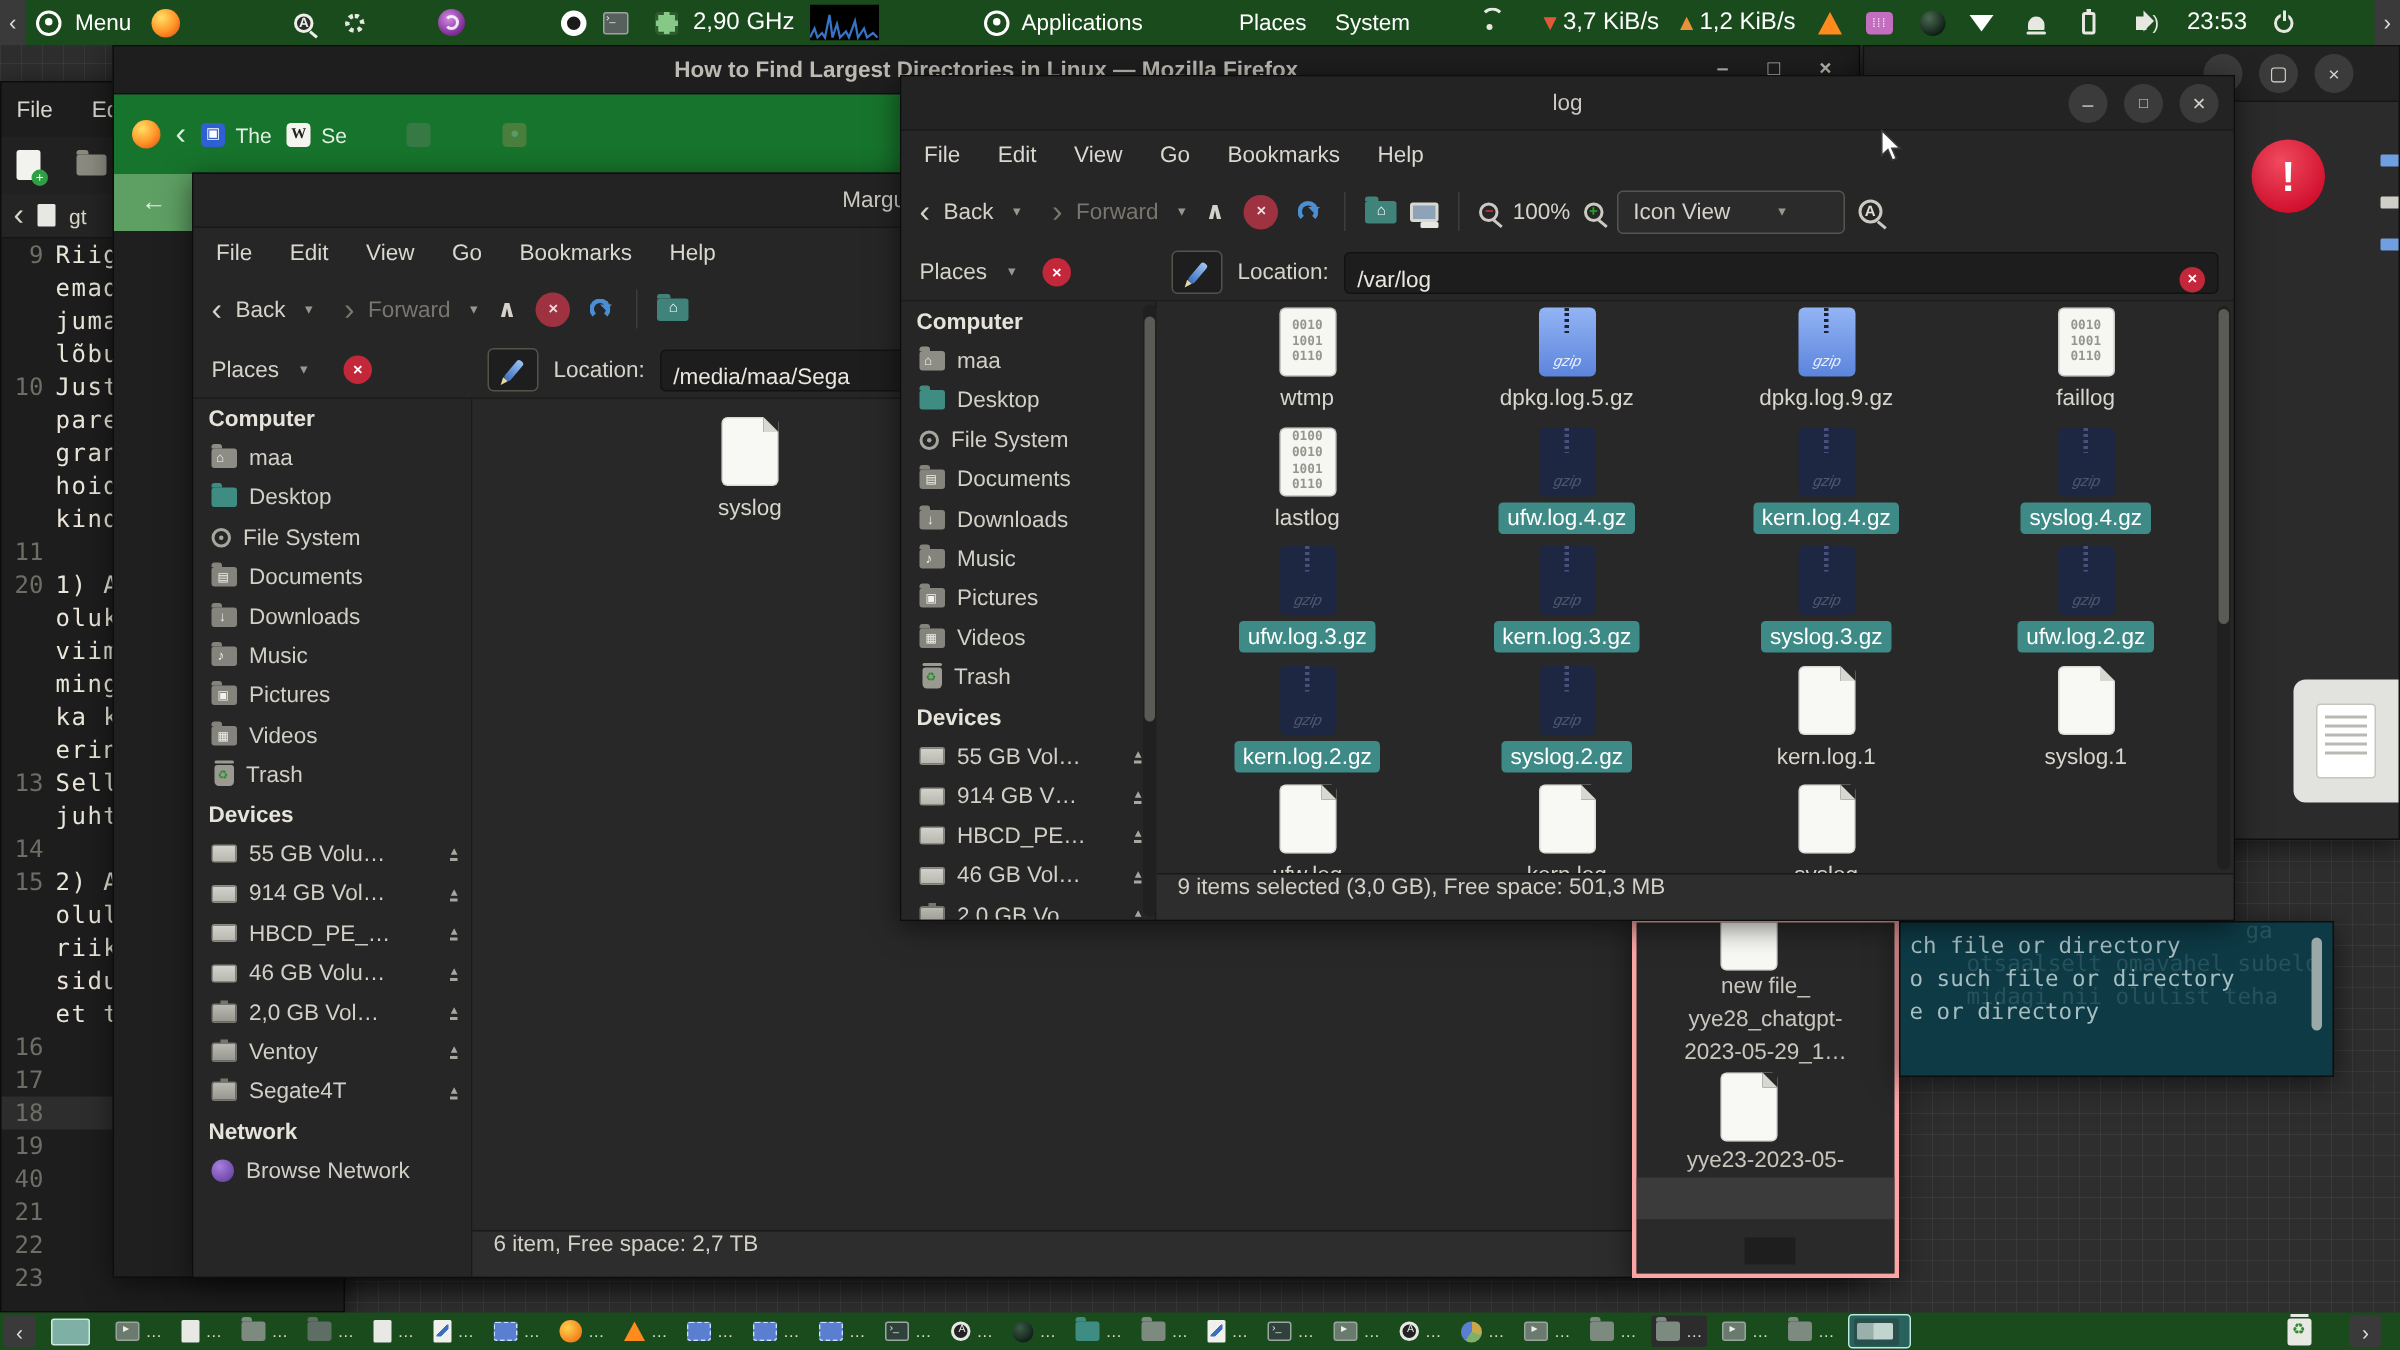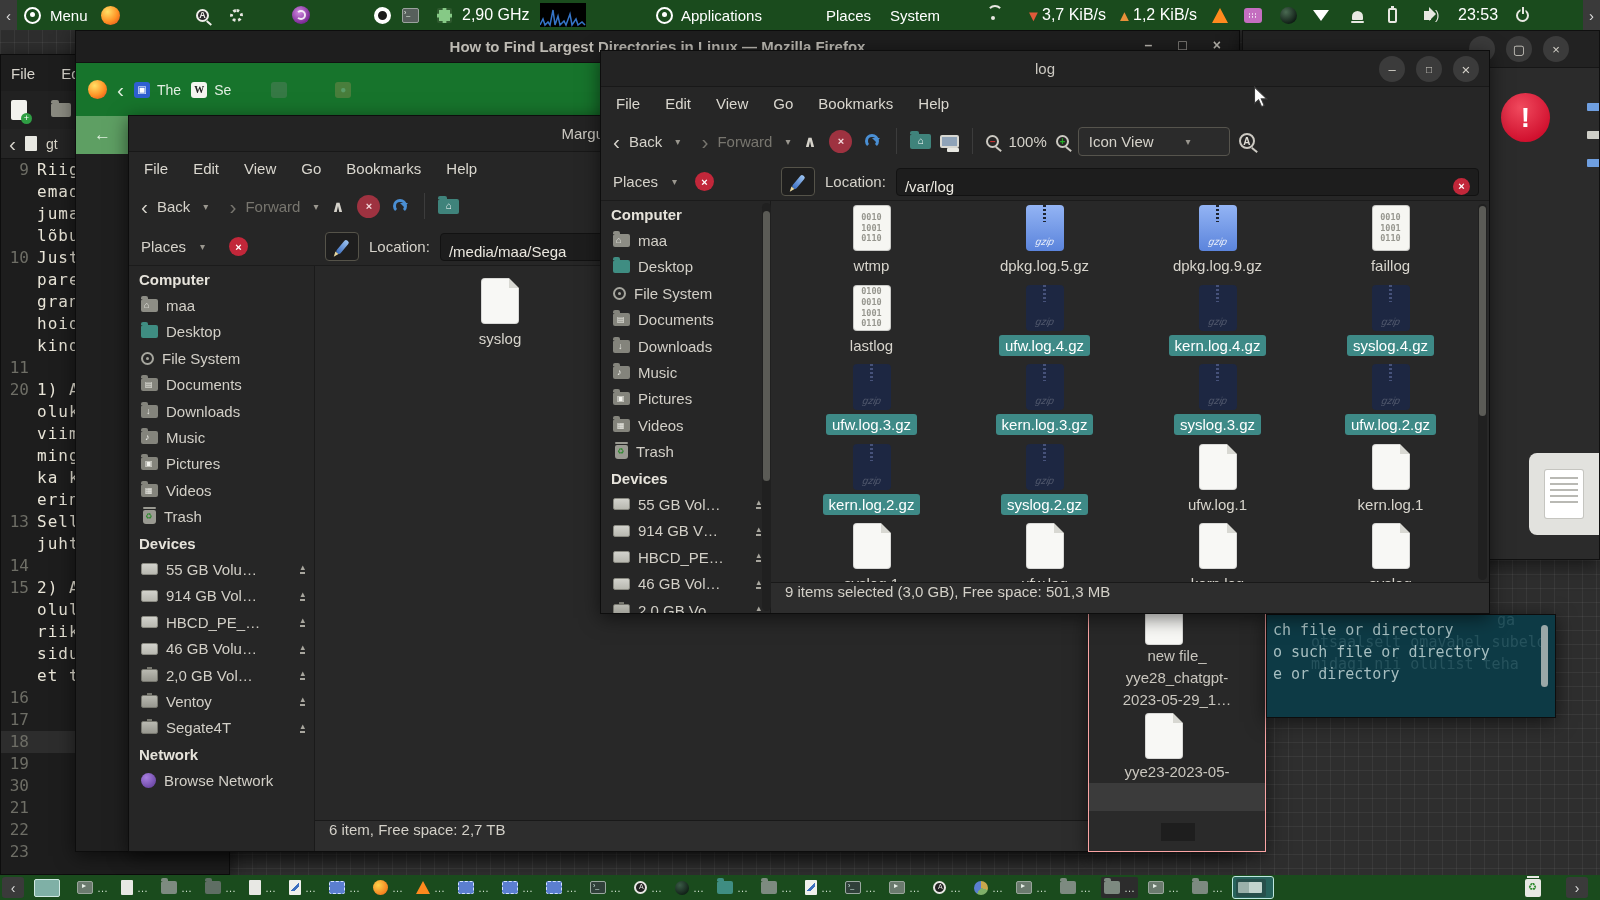--- a/index.html
+++ b/index.html
@@ -155,21 +155,21 @@
   
   .rdlg{left:1242px;top:30px;width:358px;height:530px;background:#2b2b2b;z-index:3;border:1px solid #101010}
   .rdlg .tb{height:37px;background:#222;border-bottom:1px solid #161616;position:relative}
   .rdlg .wbtns{right:30px;top:5px}
   .alerticon{position:absolute;left:258px;top:62px;width:49px;height:49px;border-radius:50%;background:radial-gradient(circle at 40% 30%,#f04a5e,#d1102e 75%);color:#fff;font-size:28px;font-weight:bold;display:flex;align-items:center;justify-content:center}
   .rfrag{position:absolute;right:0;width:12px;height:8px;background:#6f9fe0;border-radius:1px 0 0 1px}
   .docbox{position:absolute;right:0;top:422px;width:70px;height:82px;background:#e2e2de;border-radius:8px 0 0 8px;display:flex;align-items:center;justify-content:center}
   .docpage{width:38px;height:48px;background:#fff;border-radius:2px;box-shadow:0 0 0 1px #c5c5c0;padding:7px 5px;display:flex;flex-direction:column;gap:4px}
   .docpage i{height:2px;background:#b9b9b4;display:block}
   
-  .cgw{left:1088px;top:612px;width:178px;height:240px;background:#282828;z-index:5;overflow:hidden;border:1px solid #fca5a5}
+  .cgw{left:1088px;top:612px;width:178px;height:240px;background:#282828;z-index:5;overflow:hidden;border:3px solid #fca5a5}
   .cgw .lab{width:100%;text-align:center;font-size:15px;color:#c9c6be;line-height:22px;white-space:nowrap}
   .cgstrip{position:absolute;left:0;right:0;top:170px;height:28px;background:#3b3b3b}
   .cgfoot{position:absolute;left:0;right:0;top:198px;bottom:0;background:#2a2a2a}
   .cgfoot::after{content:"";position:absolute;left:72px;top:12px;width:34px;height:18px;background:#1e1e1e}
   
   .term{left:1266px;top:614px;width:290px;height:104px;background:#0d3a45;z-index:6;overflow:hidden;font-family:"DejaVu Sans Mono",monospace}
   .tline{font-size:15px;line-height:22px;color:#a6bec0;white-space:nowrap;padding-left:6px}
   .tghost{position:absolute;font-size:15px;color:rgba(160,200,205,.17);white-space:nowrap}
   .term .vthumb{background:#9aa8a8}
   
@@ -364,21 +364,21 @@
         <span class="lnum">18</span>
         <span class="ltxt"></span>
       </div>
 
       <div class="erow">
         <span class="lnum">19</span>
         <span class="ltxt"></span>
       </div>
 
       <div class="erow">
-        <span class="lnum">30</span>
+        <span class="lnum">40</span>
         <span class="ltxt"></span>
       </div>
 
       <div class="erow">
         <span class="lnum">21</span>
         <span class="ltxt"></span>
       </div>
 
       <div class="erow">
         <span class="lnum">22</span>
@@ -939,27 +939,20 @@
             </div>
 
             <div class="fcell">
               <div class="fi gzipsel">
 
                 <span class="gtxt">gzip</span>
               </div>
               <span class="flabel sel">syslog.2.gz</span>
             </div>
 
-            <div class="fcell">
-              <div class="fi plain">
-
-                <span class="gtxt"></span>
-              </div>
-              <span class="flabel">ufw.log.1</span>
-            </div>
 
             <div class="fcell">
               <div class="fi plain">
 
                 <span class="gtxt"></span>
               </div>
               <span class="flabel">kern.log.1</span>
             </div>
 
             <div class="fcell">

